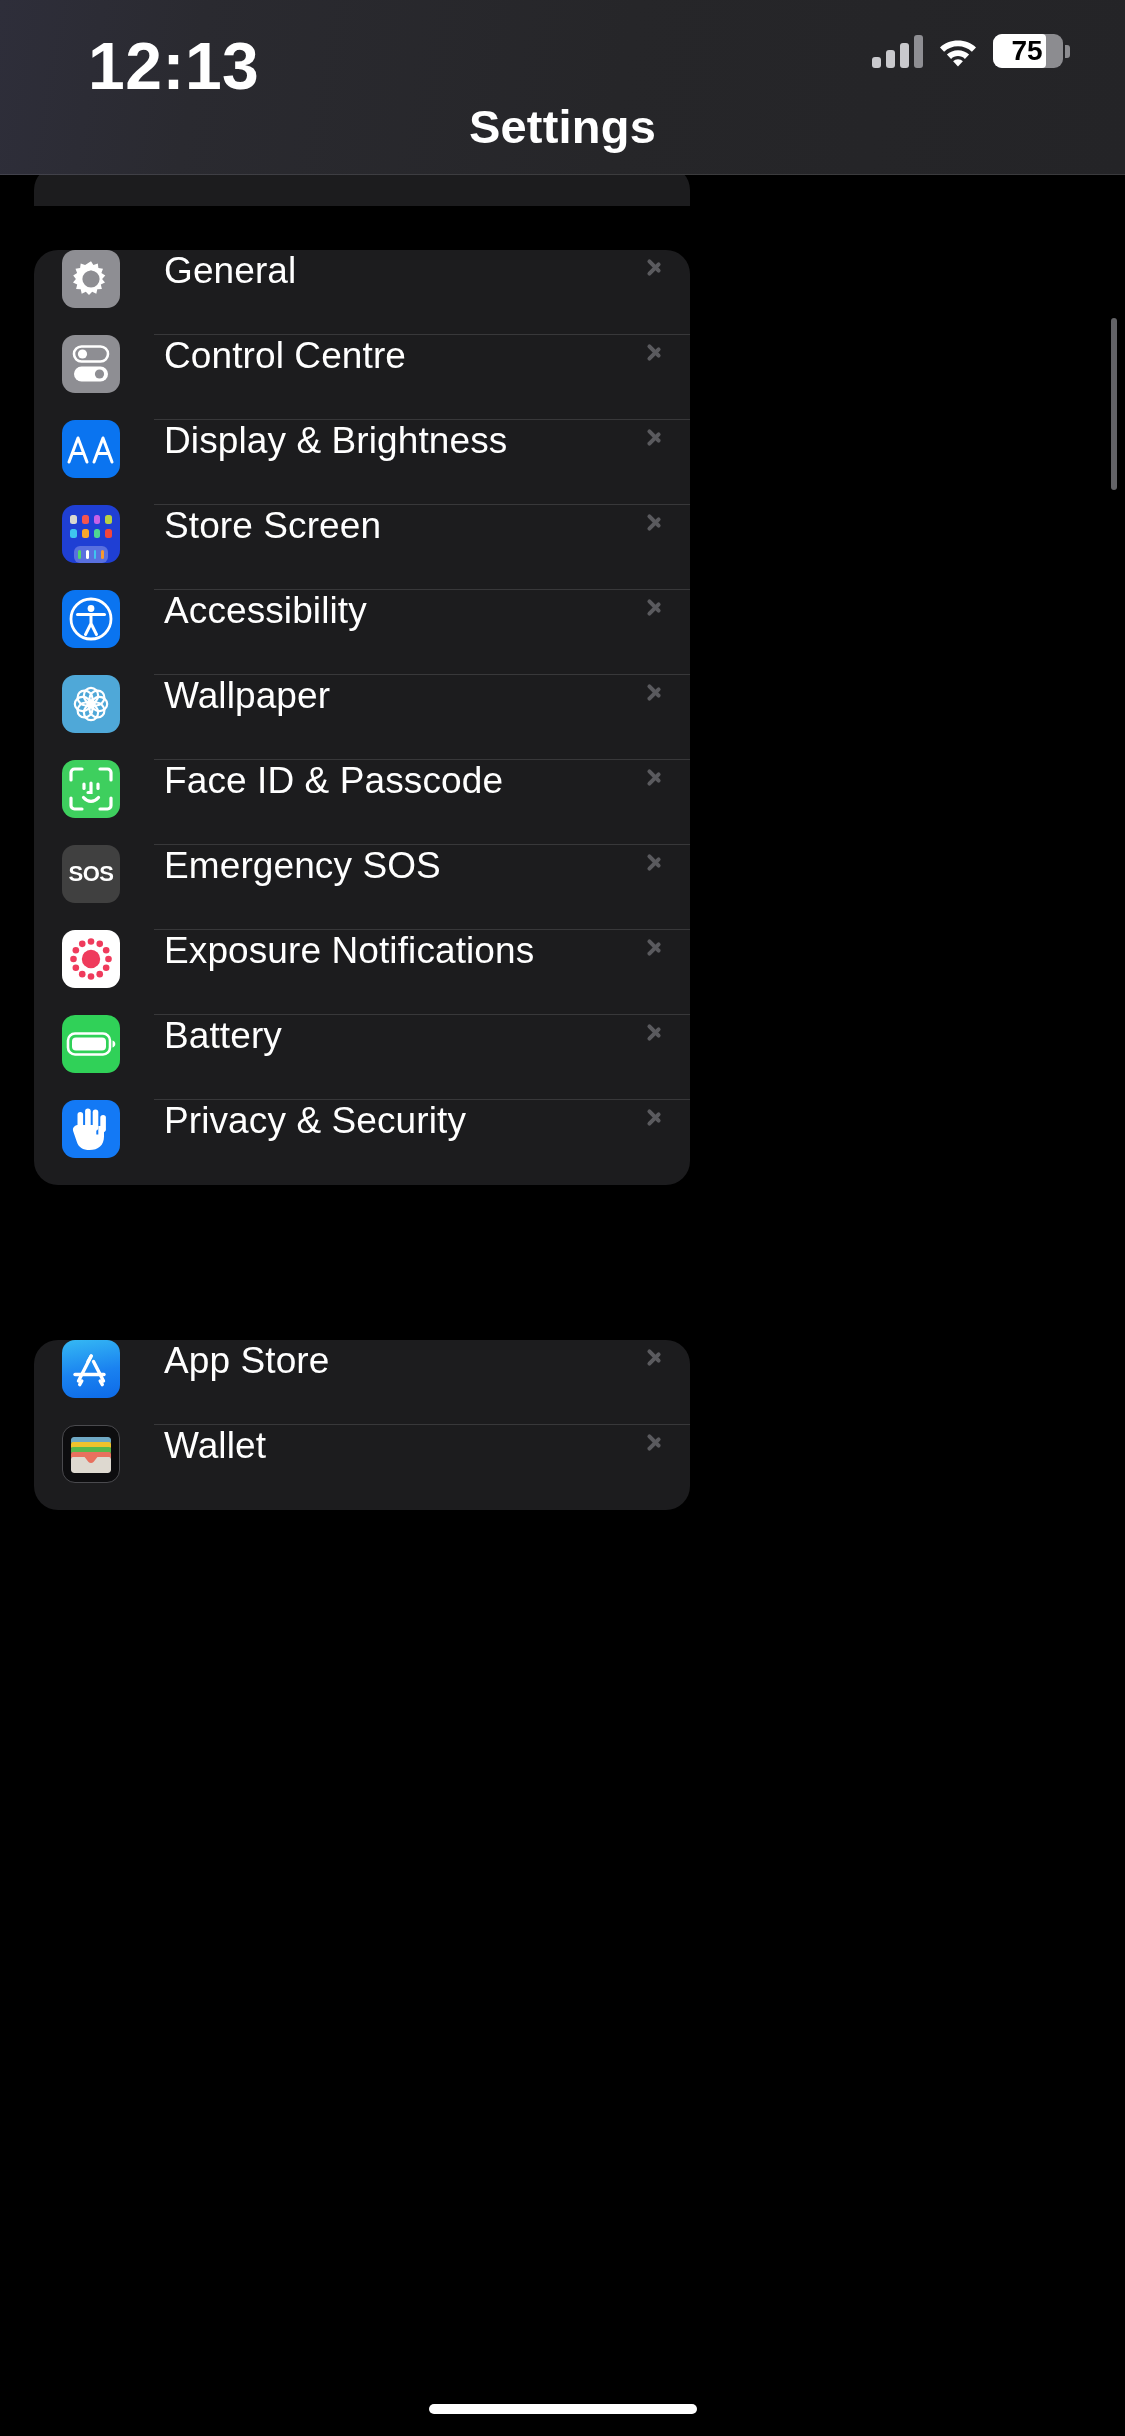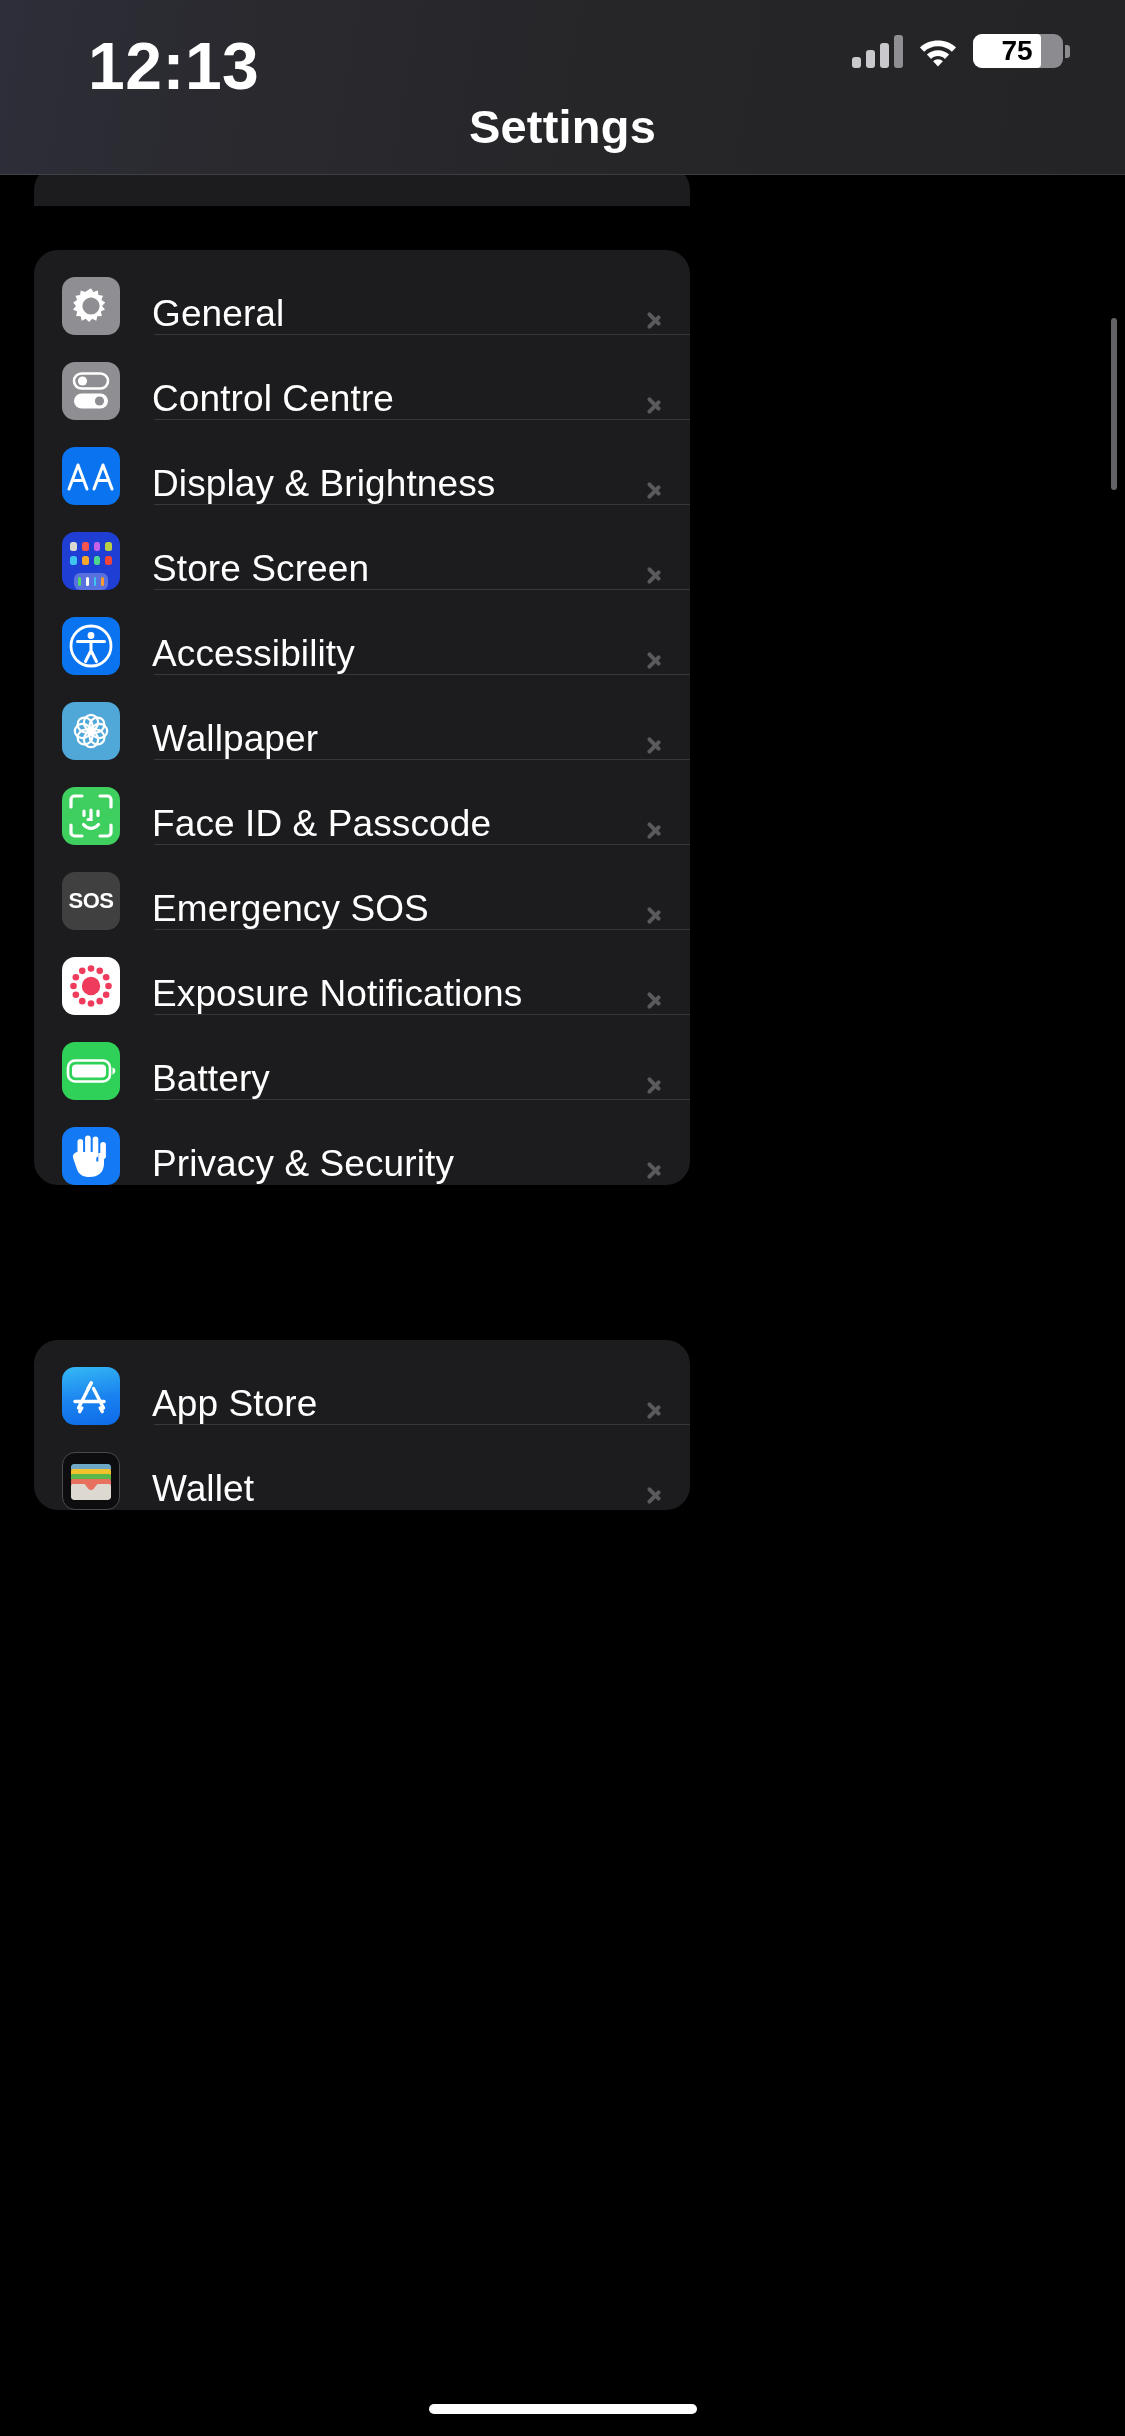--- a/index.html
+++ b/index.html
@@ -30,21 +30,21 @@
   .cell i { display:block; width:9px; border-radius:3px; background:#8e8e93; }
   .cell i.on { background:#c9c9cd; }
   .cell i:nth-child(1){ height:11px; }
   .cell i:nth-child(2){ height:18px; }
   .cell i:nth-child(3){ height:25px; }
   .cell i:nth-child(4){ height:33px; }
   
   .wifi { width:42px; height:32px; position:relative; }
   
   .batt {
-    position:relative; width:90px; height:34px;
+    position:relative; width:70px; height:34px;
     border-radius:9px; background:#8c8c90;
     display:flex; align-items:center;
   }
   .batt-fill {
     position:absolute; left:0; top:0; bottom:0; width:75%;
     background:#ffffff; border-radius:9px 4px 4px 9px;
   }
   .batt-num {
     position:relative; z-index:2; width:100%;
     text-align:center; font-size:28px; font-weight:700;
@@ -79,22 +79,22 @@
 
   
   .group {
     position:absolute; left:34px; width:656px;
     background:#1c1c1e; border-radius:24px; overflow:hidden;
   }
   #group1 { top:250px; }
   #group2 { top:1340px; }
 
   .row {
-    position:relative; display:flex; align-items:flex-end;
-    height:85px; padding-left:28px; padding-right:26px;
+    position:relative; display:flex; align-items:flex-start;
+    height:85px; padding-left:28px; padding-right:26px;gap:12px;
   }
   .row .sep {
     position:absolute; left:120px; right:0; bottom:0; height:1px;
     background:#38383a;
   }
   .row:last-child .sep { display:none; }
 
   .icon-wrap {
     width:58px; height:58px; flex:0 0 58px;
     border-radius:13px; position:relative; overflow:hidden;

